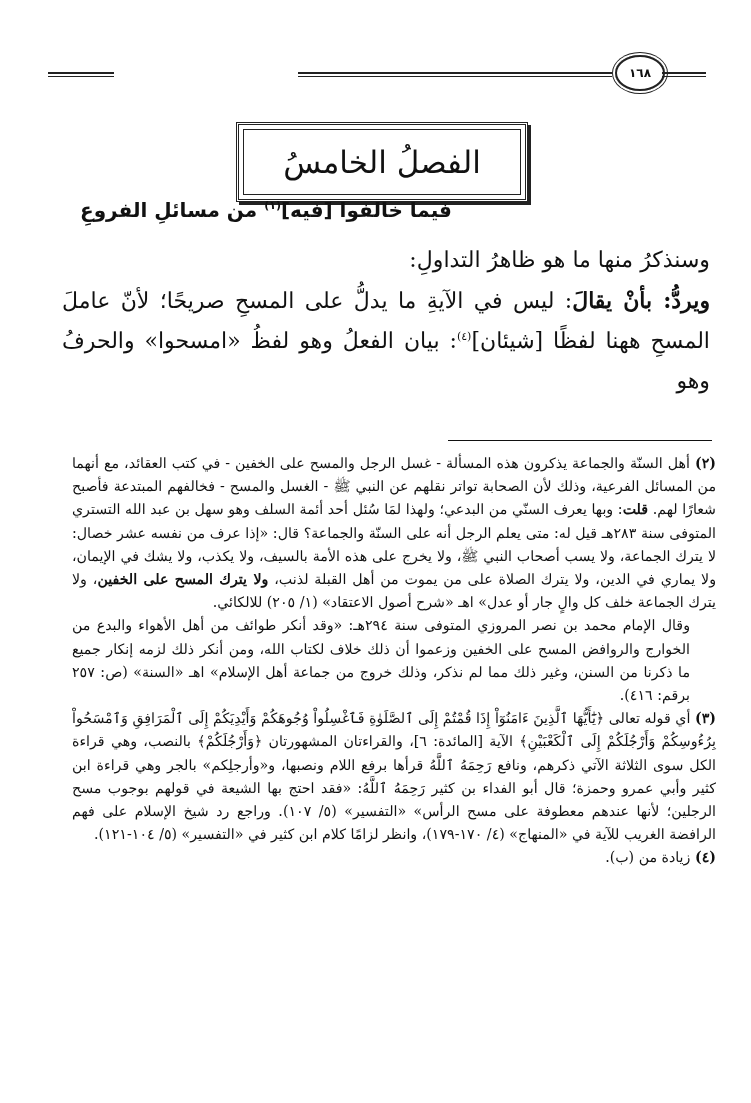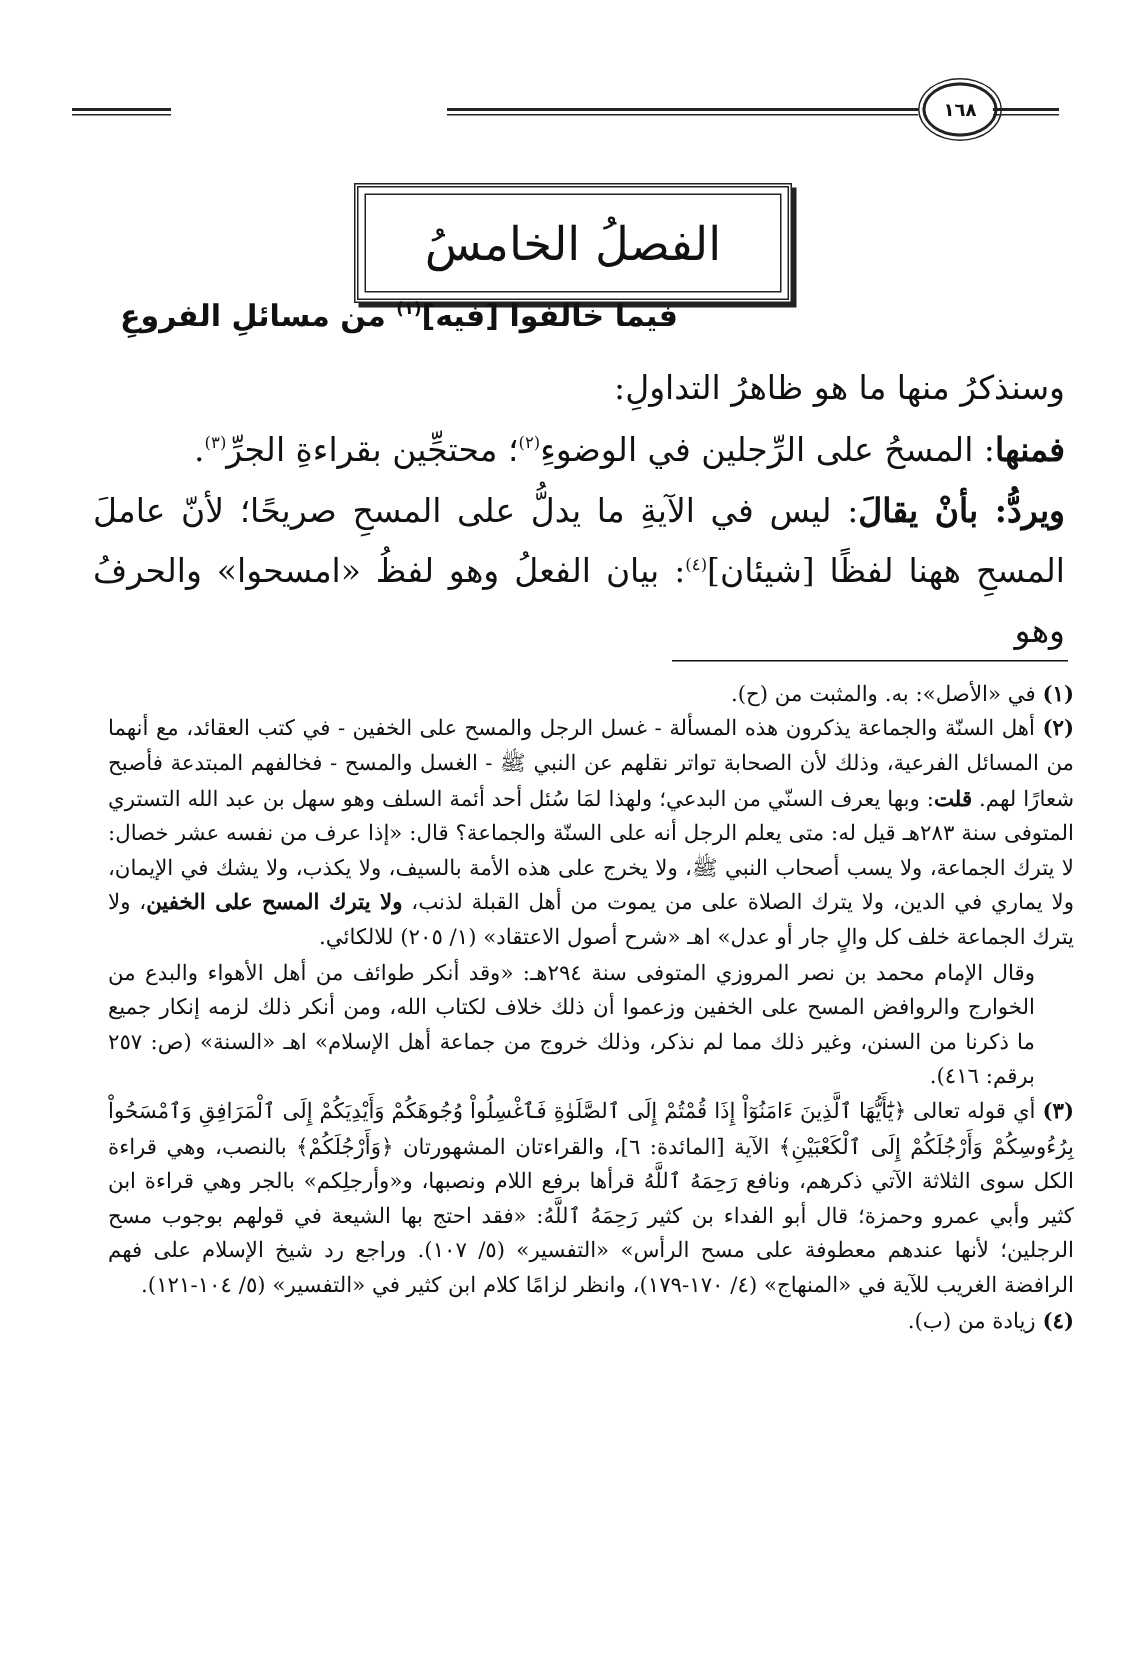--- a/index.html
+++ b/index.html
@@ -53,34 +53,27 @@
   <div class="chapter-title">الفصلُ الخامسُ</div>
 </div>
 
 <div class="section-heading">
   <span>فيما خالفوا [فيه]</span><sup>(١)</sup><span> من مسائلِ الفروعِ</span>
 </div>
 
 <div class="main-body">
   <p>وسنذكرُ منها ما هو ظاهرُ التداولِ:</p>
   <p>
-    <b>فمنها</b><span>: المسحُ على الرِّجلين في الوضوءِ</span><sup>(٢)</sup><span>؛ محتجِّين بقراءةِ الجرِّ</span><sup>(٣)</sup><span>.</span>
-  </p>
-  <p>
     <b>ويردُّ: بأنْ يقالَ</b><span>: ليس في الآيةِ ما يدلُّ على المسحِ صريحًا؛ لأنّ عاملَ المسحِ ههنا لفظًا [شيئان]</span><sup>(٤)</sup><span>: بيان الفعلُ وهو لفظُ «امسحوا» والحرفُ وهو</span>
   </p>
 </div>
 
 <div class="fn-rule"></div>
 
 <div class="footnotes">
-  <p class="footnote">
-    <span class="fn-num">(١)</span>
-    <span>في «الأصل»: به. والمثبت من (ح).</span>
-  </p>
   <p class="footnote">
     <span class="fn-num">(٢)</span>
     <span>أهل السنّة والجماعة يذكرون هذه المسألة - غسل الرجل والمسح على الخفين - في كتب العقائد، مع أنهما من المسائل الفرعية، وذلك لأن الصحابة تواتر نقلهم عن النبي ﷺ - الغسل والمسح - فخالفهم المبتدعة فأصبح شعارًا لهم. </span><b>قلت</b><span>: وبها يعرف السنّي من البدعي؛ ولهذا لمَا سُئل أحد أئمة السلف وهو سهل بن عبد الله التستري المتوفى سنة ٢٨٣هـ قيل له: متى يعلم الرجل أنه على السنّة والجماعة؟ قال: «إذا عرف من نفسه عشر خصال: لا يترك الجماعة، ولا يسب أصحاب النبي ﷺ، ولا يخرج على هذه الأمة بالسيف، ولا يكذب، ولا يشك في الإيمان، ولا يماري في الدين، ولا يترك الصلاة على من يموت من أهل القبلة لذنب، </span><b>ولا يترك المسح على الخفين</b><span>، ولا يترك الجماعة خلف كل والٍ جار أو عدل» اهـ «شرح أصول الاعتقاد» (١/ ٢٠٥) للالكائي.</span>
     <span class="cont">وقال الإمام محمد بن نصر المروزي المتوفى سنة ٢٩٤هـ: «وقد أنكر طوائف من أهل الأهواء والبدع من الخوارج والروافض المسح على الخفين وزعموا أن ذلك خلاف لكتاب الله، ومن أنكر ذلك لزمه إنكار جميع ما ذكرنا من السنن، وغير ذلك مما لم نذكر، وذلك خروج من جماعة أهل الإسلام» اهـ «السنة» (ص: ٢٥٧ برقم: ٤١٦).</span>
   </p>
   <p class="footnote">
     <span class="fn-num">(٣)</span>
     <span>أي قوله تعالى ﴿يَٰٓأَيُّهَا ٱلَّذِينَ ءَامَنُوٓاْ إِذَا قُمْتُمْ إِلَى ٱلصَّلَوٰةِ فَٱغْسِلُواْ وُجُوهَكُمْ وَأَيْدِيَكُمْ إِلَى ٱلْمَرَافِقِ وَٱمْسَحُواْ بِرُءُوسِكُمْ وَأَرْجُلَكُمْ إِلَى ٱلْكَعْبَيْنِ﴾ الآية [المائدة: ٦]، والقراءتان المشهورتان ﴿وَأَرْجُلَكُمْ﴾ بالنصب، وهي قراءة الكل سوى الثلاثة الآتي ذكرهم، ونافع رَحِمَهُ ٱللَّهُ قرأها برفع اللام ونصبها، و«وأرجلِكم» بالجر وهي قراءة ابن كثير وأبي عمرو وحمزة؛ قال أبو الفداء بن كثير رَحِمَهُ ٱللَّهُ: «فقد احتج بها الشيعة في قولهم بوجوب مسح الرجلين؛ لأنها عندهم معطوفة على مسح الرأس» «التفسير» (٥/ ١٠٧). وراجع رد شيخ الإسلام على فهم الرافضة الغريب للآية في «المنهاج» (٤/ ١٧٠-١٧٩)، وانظر لزامًا كلام ابن كثير في «التفسير» (٥/ ١٠٤-١٢١).</span>
   </p>
   <p class="footnote">

